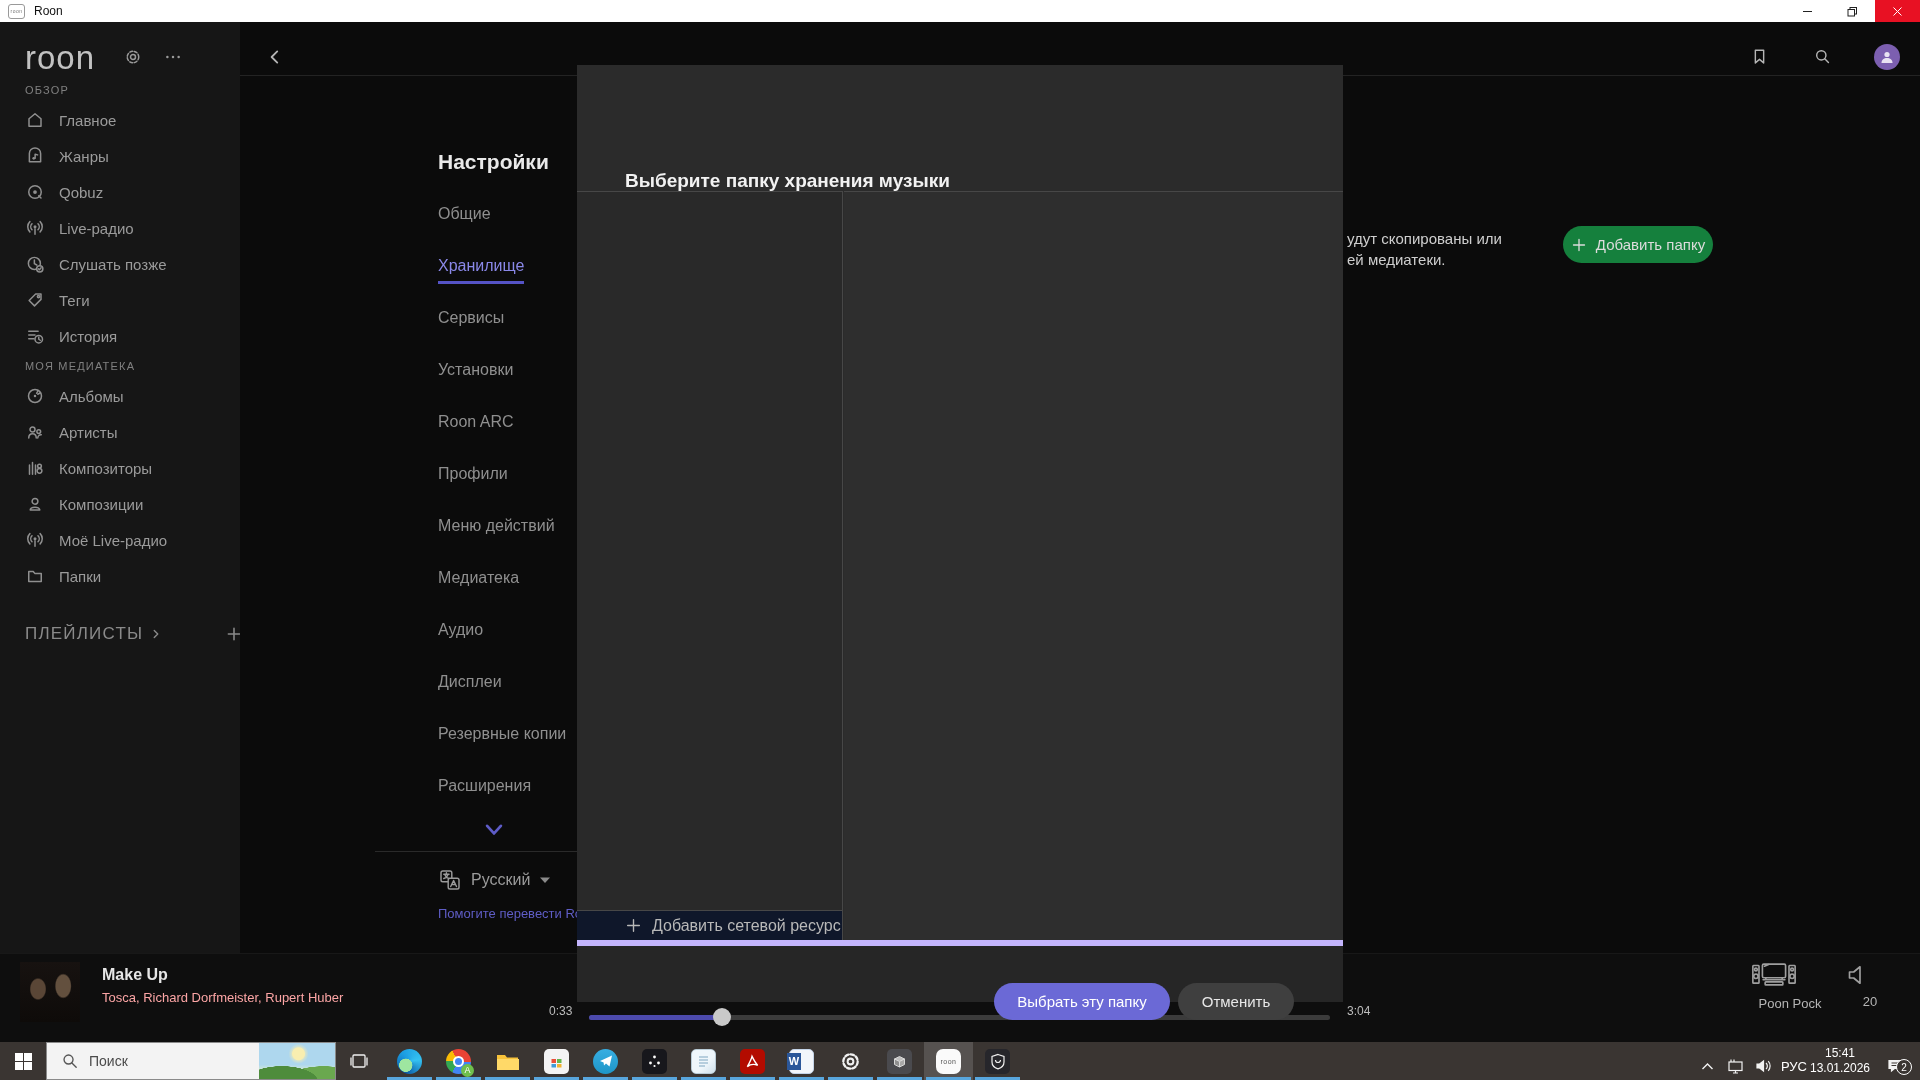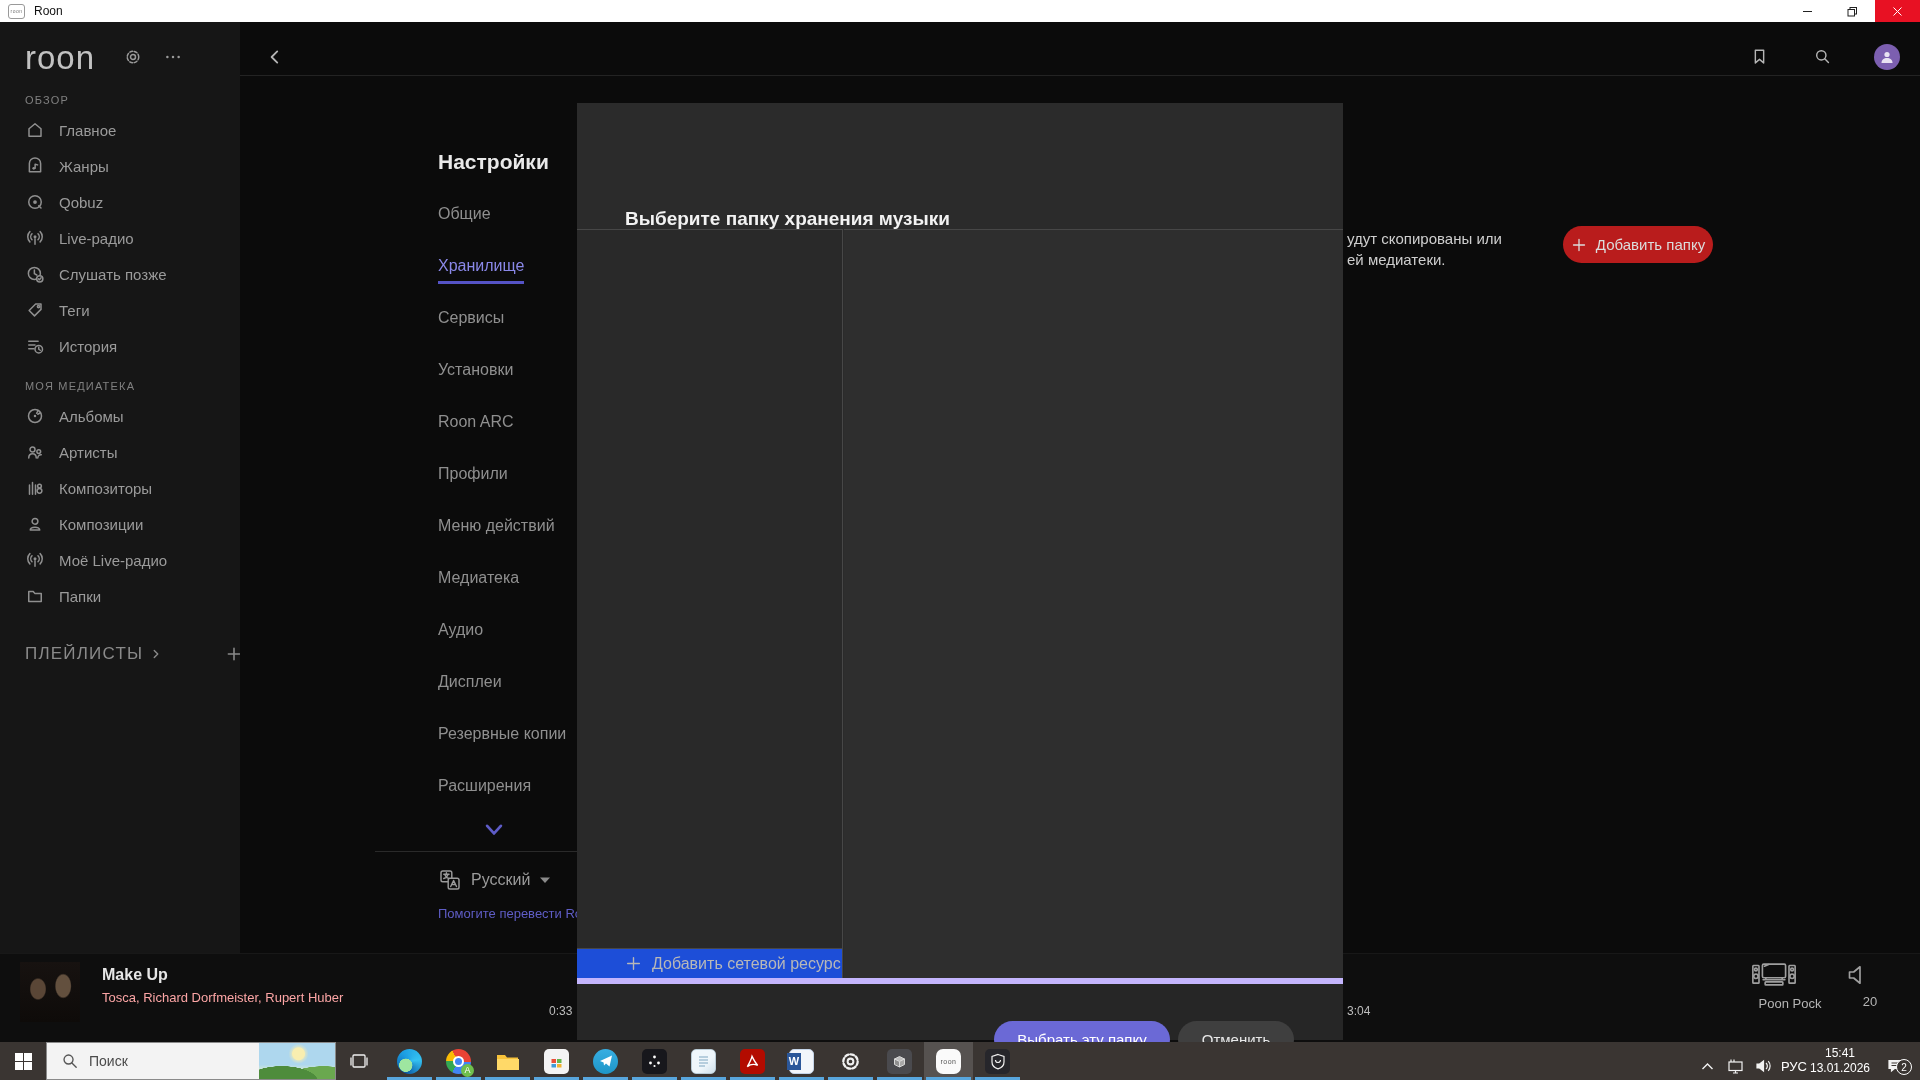--- a/index.html
+++ b/index.html
@@ -16,21 +16,21 @@
     font-size:5px;color:#777;display:flex;align-items:center;justify-content:center;letter-spacing:.5px;}
   .winbtns{position:absolute;right:0;top:0;height:22px;display:flex;}
   .winbtn{width:45px;height:22px;display:flex;align-items:center;justify-content:center;color:#222;font-size:11px;}
   .winbtn.close{background:#e81123;color:#fff;}
 
   
   #sidebar{left:0;top:22px;width:240px;height:931px;background:#161616;box-sizing:border-box;padding-top:16px;}
   .sb-head{display:flex;align-items:center;height:40px;padding-left:25px;}
   .sb-logo{font-size:33px;color:#c2c2c2;letter-spacing:1px;line-height:36px;font-weight:400;}
   .sb-head .hico{color:#9a9a9a;margin-left:28px;}
-  .sb-section{padding-left:25px;margin-top:16px;margin-bottom:6px;font-size:11px;letter-spacing:1.2px;color:#808080;}
+  .sb-section{padding-left:25px;margin-top:6px;margin-bottom:6px;font-size:11px;letter-spacing:1.2px;color:#808080;}
   .sb-item{display:flex;align-items:center;height:36px;padding-left:25px;gap:14px;font-size:15px;color:#9b9b9b;cursor:pointer;}
   .sb-item .ic{width:20px;height:20px;color:#8f8f8f;flex:0 0 auto;}
   .sb-pl{display:flex;align-items:center;height:36px;padding-left:25px;margin-top:22px;font-size:17px;letter-spacing:1.2px;color:#8a8a8a;}
   .sb-pl .ic{margin-left:6px;color:#8a8a8a;}
   .sb-pl .plus{margin-left:62px;}
   .sb-pl .dots{margin-left:18px;}
 
   
   #content{left:240px;top:22px;width:1680px;height:931px;background:#0b0b0b;}
   #content .hdr-line{position:absolute;left:0;top:53px;width:1680px;height:1px;background:#232323;}
@@ -44,30 +44,30 @@
   .set-tab.active .tablbl{padding-bottom:6px;border-bottom:3px solid #5553c6;}
   .set-more{left:243px;top:800px;color:#5e5cc8;}
   .set-div{left:135px;top:829px;width:460px;height:1px;background:#2a2a2a;}
   .lang-row{left:198px;top:846px;display:flex;align-items:center;gap:9px;font-size:16px;color:#9b9b9b;}
   .lang-row .ic{width:24px;height:24px;color:#9b9b9b;}
   .lang-caret{color:#8a8a8a;}
   .tr-link{left:198px;top:884px;font-size:13px;color:#5f5dc6;}
 
   .info-text{left:1107px;top:206px;font-size:15px;line-height:21px;color:#cfcfcf;}
   .pill{display:flex;align-items:center;justify-content:center;gap:9px;border-radius:19px;font-size:15px;white-space:nowrap;}
-  #add-folder{left:1323px;top:204px;width:150px;height:37px;background:#b91c1c;color:#dcdcdc;}
+  #add-folder{left:1323px;top:204px;width:150px;height:37px;background:#15803d;color:#dcdcdc;}
 
   
-  #modal{left:577px;top:65px;width:766px;height:937px;background:#2b2b2b;z-index:20;margin-top:38px;}
+  #modal{left:577px;top:65px;width:766px;height:937px;background:#2b2b2b;z-index:20;}
   #modal .m-title{position:absolute;left:48px;top:105px;font-size:19px;font-weight:bold;color:#f2f2f2;}
   #modal .m-body{position:absolute;left:0;top:126px;width:766px;height:749px;}
   #modal .m-left{position:absolute;left:0;top:0;width:266px;height:719px;background:#292929;
       border-top:1px solid #474747;border-right:1px solid #474747;box-sizing:border-box;}
   #modal .m-right{position:absolute;left:267px;top:0;width:499px;height:749px;background:#2e2e2e;border-top:1px solid #474747;box-sizing:border-box;}
-  #modal .m-addnet{position:absolute;left:0;top:719px;width:266px;height:30px;background:#1d4ed8;
+  #modal .m-addnet{position:absolute;left:0;top:719px;width:266px;height:30px;background:#0f172a;
       border-top:1px solid #474747;border-right:1px solid #474747;box-sizing:border-box;
       display:flex;align-items:center;gap:10px;padding-left:48px;font-size:16px;color:#b8b8b8;
       overflow:hidden;white-space:nowrap;}
   #modal .m-foot{position:absolute;left:0;top:875px;width:766px;height:62px;background:#262626;border-top:6px solid #c4b5fd;box-sizing:border-box;}
   .m-foot .pill{position:absolute;top:37px;height:37px;}
   #btn-choose{left:417px;width:176px;background:#6b69d6;color:#ffffff;}
   #btn-cancel{left:601px;width:116px;background:#3f3f3f;color:#e8e8e8;}
 
   
   #player{left:0;top:953px;width:1920px;height:89px;background:#0e0e0e;border-top:1px solid #181818;box-sizing:border-box;z-index:5;}

